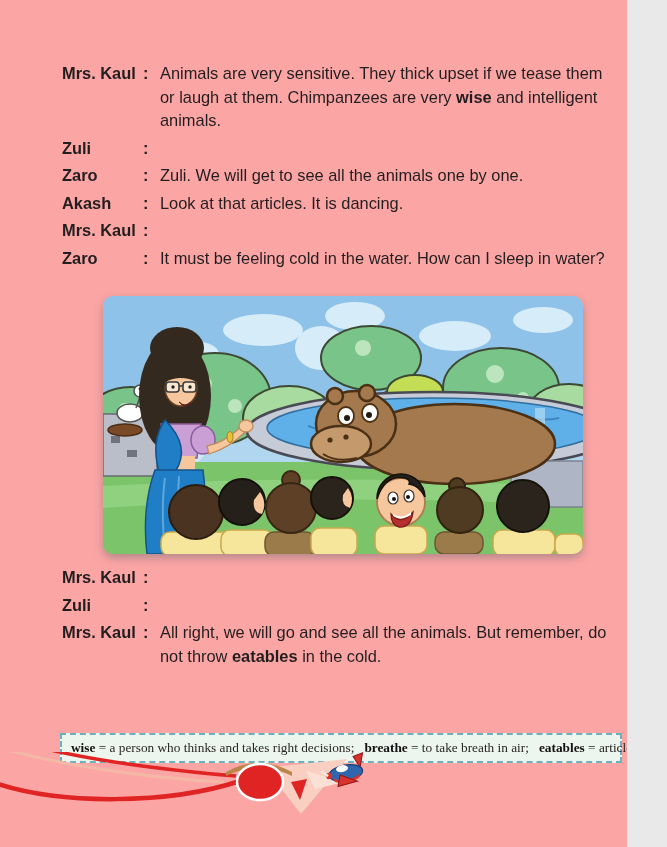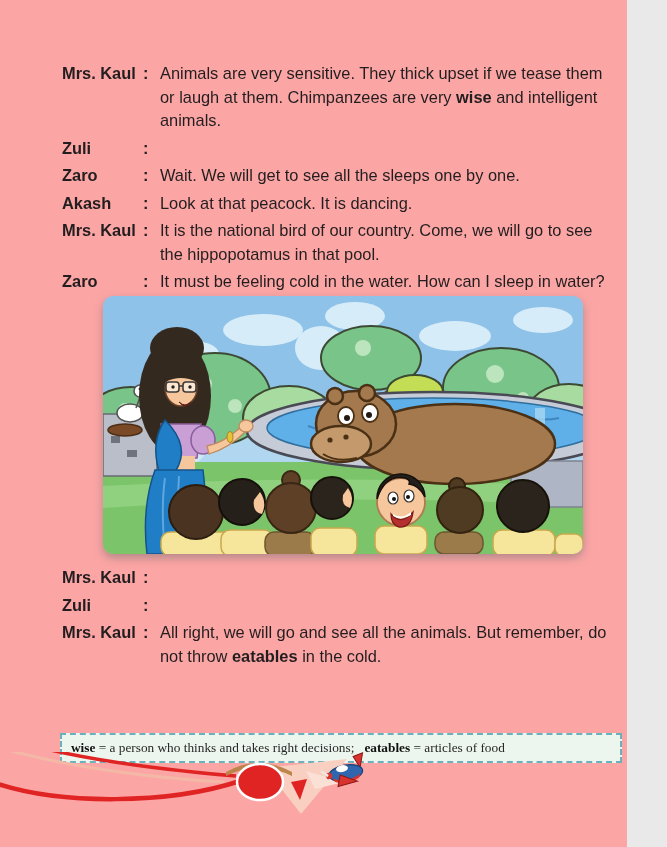--- a/index.html
+++ b/index.html
@@ -44,31 +44,30 @@
         <span class="dlg-colon">:</span>
         <span class="dlg-text"><span>Animals are very sensitive. They thick upset if we tease them or laugh at them. Chimpanzees are very </span><b>wise</b><span> and intelligent animals.</span></span>
       </div>
       <div class="dlg-row">
         <span class="dlg-speaker">Zuli</span>
         <span class="dlg-colon">:</span>
       </div>
       <div class="dlg-row">
         <span class="dlg-speaker">Zaro</span>
         <span class="dlg-colon">:</span>
-        <span class="dlg-text"><span>Wait. We will get to see all the sleeps one by one.</span></span>
+        <span class="dlg-text"><span>Zuli. We will get to see all the animals one by one.</span></span>
       </div>
       <div class="dlg-row">
         <span class="dlg-speaker">Akash</span>
         <span class="dlg-colon">:</span>
-        <span class="dlg-text"><span>Look at that peacock. It is dancing.</span></span>
-      </div>
-      <div class="dlg-row">
-        <span class="dlg-speaker">Mrs. Kaul</span>
-        <span class="dlg-colon">:</span>
-        <span class="dlg-text"><span>It is the national bird of our country. Come, we will go to see the hippopotamus in that pool.</span></span>
+        <span class="dlg-text"><span>Look at that articles. It is dancing.</span></span>
+      </div>
+      <div class="dlg-row">
+        <span class="dlg-speaker">Mrs. Kaul</span>
+        <span class="dlg-colon">:</span>
       </div>
       <div class="dlg-row">
         <span class="dlg-speaker">Zaro</span>
         <span class="dlg-colon">:</span>
         <span class="dlg-text"><span>It must be feeling cold in the water. How can I sleep in water?</span></span>
       </div>
     </div>
 
   <div class="illustration">
     <svg width="480" height="258" viewBox="0 0 480 258" role="img" aria-label="Mrs. Kaul in a blue saree shows a group of children a brown hippopotamus standing in a round blue pool at the zoo; a duck stands on a grey wall at the left and green trees fill the background.">
@@ -217,20 +216,21 @@
       </div>
       <div class="dlg-row">
         <span class="dlg-speaker">Mrs. Kaul</span>
         <span class="dlg-colon">:</span>
         <span class="dlg-text"><span>All right, we will go and see all the animals. But remember, do not throw </span><b>eatables</b><span> in the cold.</span></span>
       </div>
     </div>
 
   <div class="glossary" id="glossary">
       <span class="gl-entry"><span class="gl-term">wise</span> = a person who thinks and takes right decisions;</span>
+      <span class="gl-entry"><span class="gl-term">breathe</span> = to take breath in air;</span>
       <span class="gl-entry"><span class="gl-term">eatables</span> = articles of food</span>
     </div>
 
   <div class="footer">
     <svg width="667" height="95" viewBox="0 0 667 95">
       <path d="M-6,-18 C50,2 140,16 236,24" fill="none" stroke-width="3.5" stroke="#e02424"></path>
       <path d="M-6,-6 C60,14 150,26 224,30" fill="none" stroke-width="3" stroke="#f4b9a6"></path>
       <path d="M-8,30 C60,54 170,52 240,29" fill="none" stroke-width="4.5" stroke="#e02424"></path>
       <polygon points="265,16 347,7 301,62" fill="#f8cfc0"></polygon>
       <polygon points="306,19 344,30 315,37" fill="#fbe0d6"></polygon>

